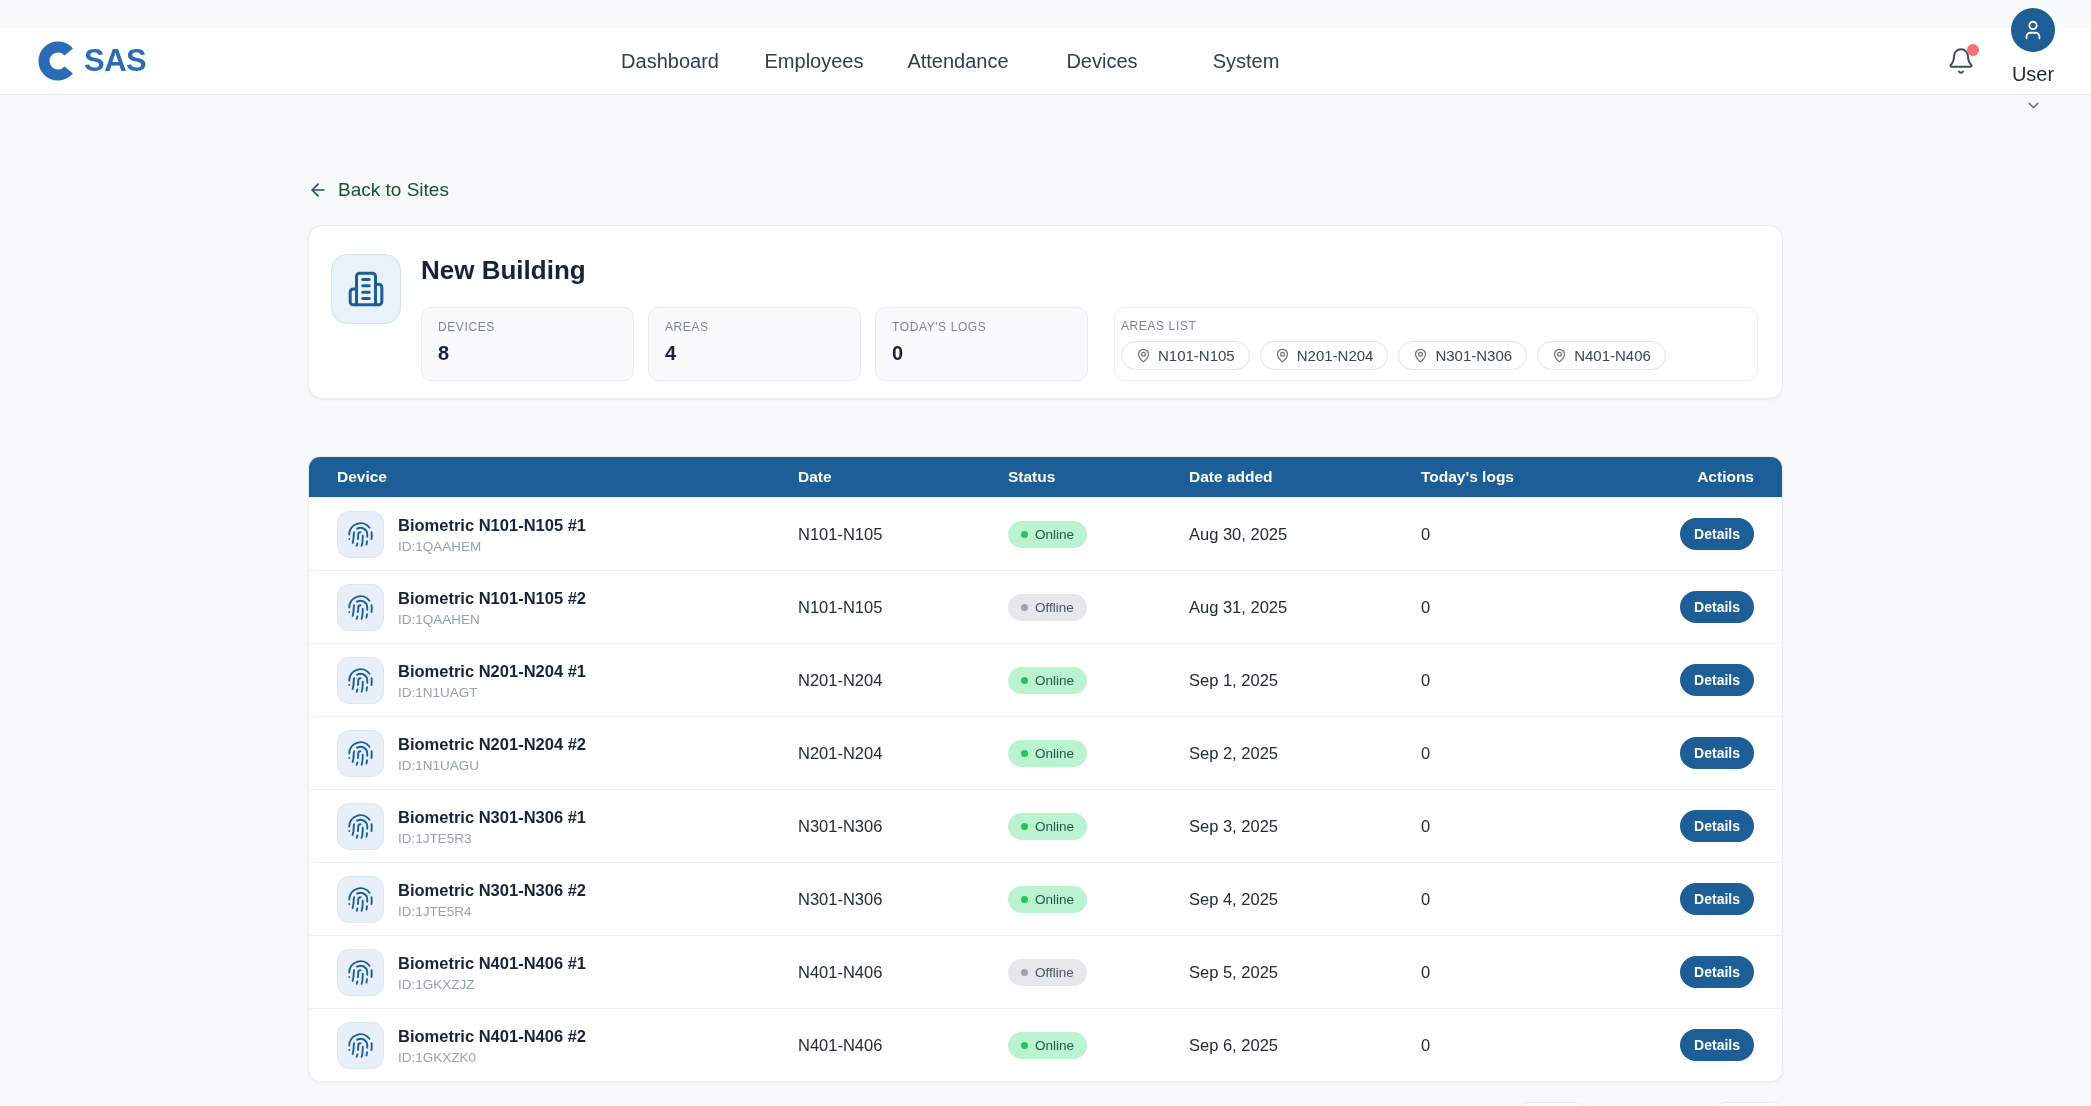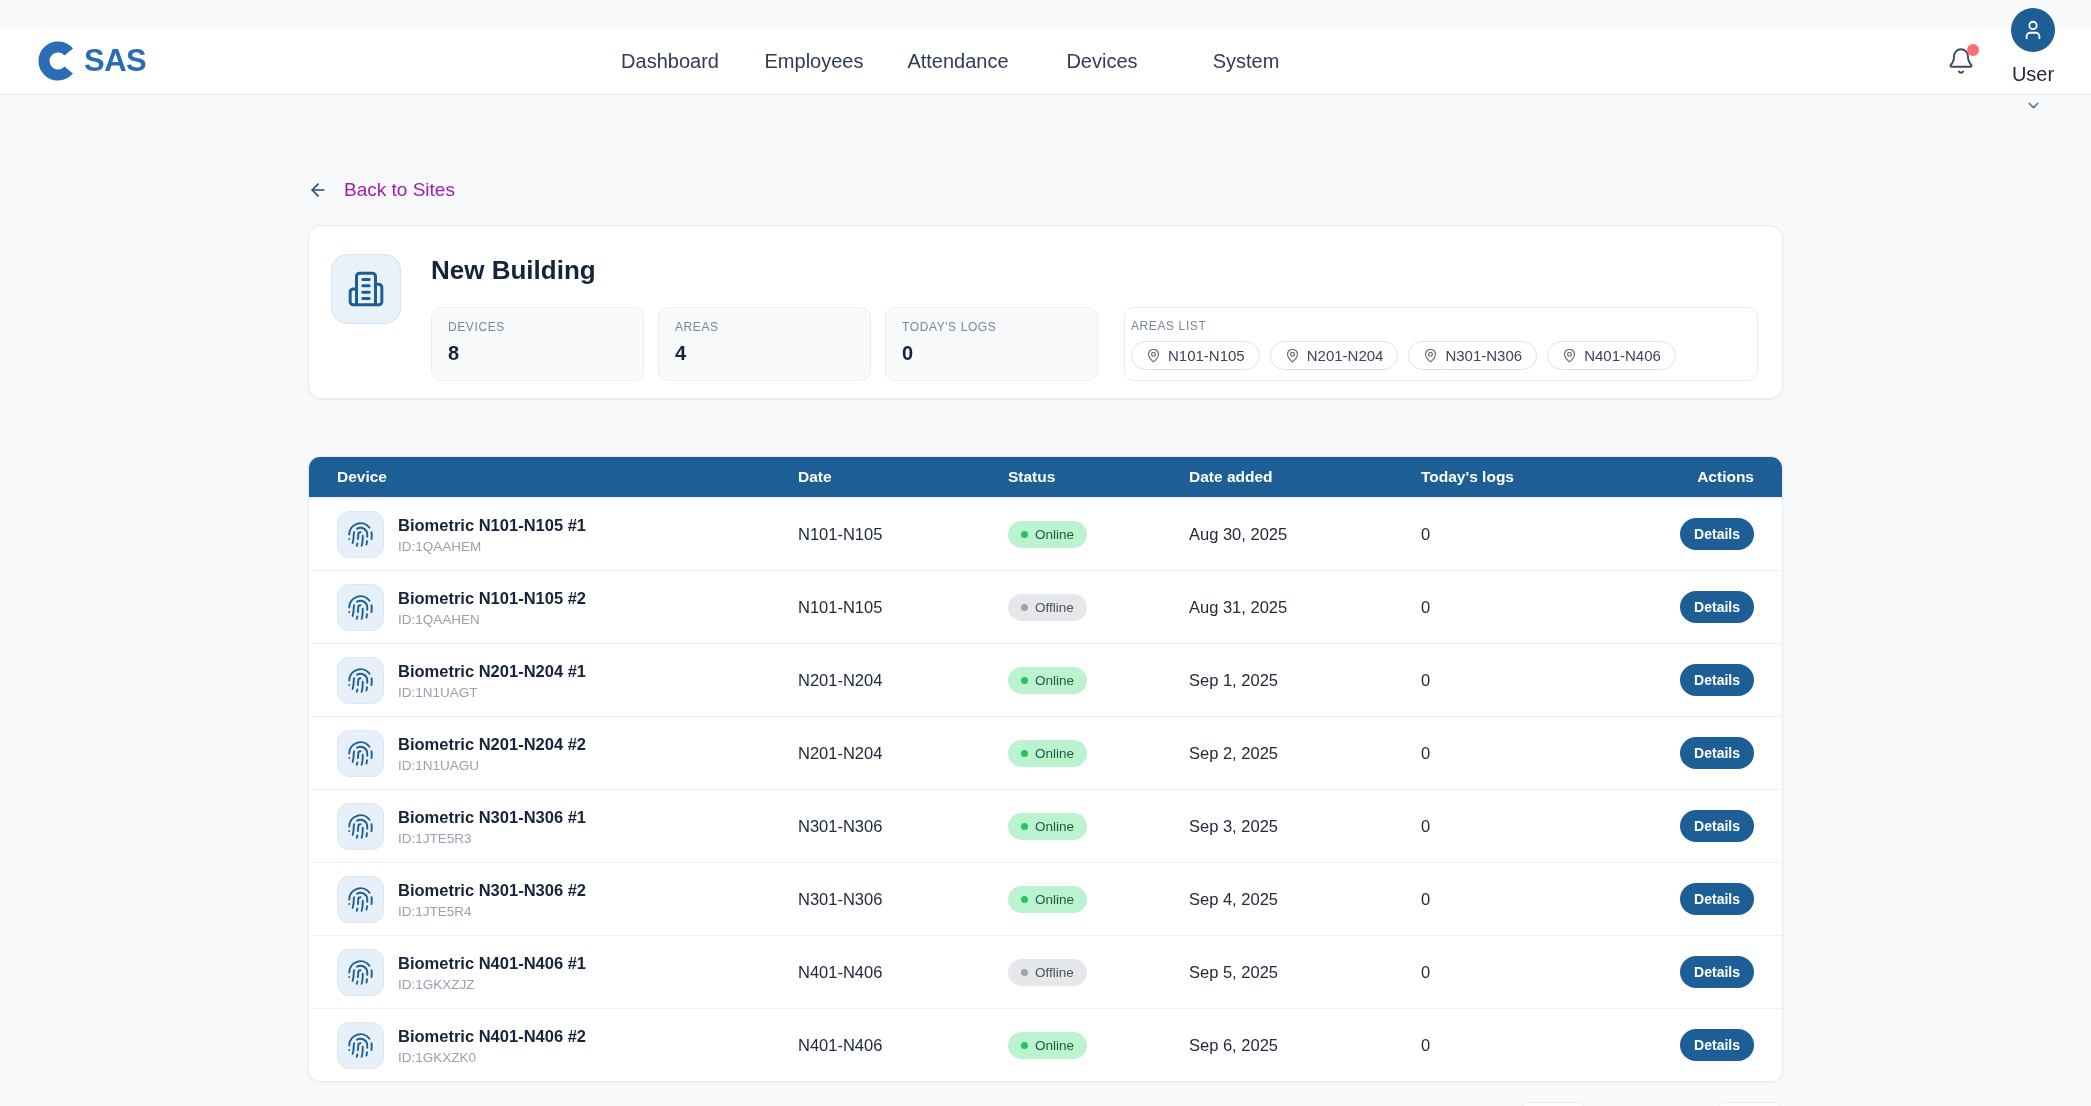--- a/index.html
+++ b/index.html
@@ -29,28 +29,28 @@
   }
   .user-menu { display:flex; align-items:center; gap:11px; margin-left:36px; cursor:pointer;flex-direction:column; }
   .avatar {
     width:44px; height:44px; border-radius:50%; background:#1d5e97;
     display:flex; align-items:center; justify-content:center;
   }
   .user-name { font-size:20px; color:#1f2937; }
   
   .content { width:1475px; margin:0 auto; }
   .back-row {
-    margin-top:84px; display:flex; align-items:center; gap:16px;
-    color:#a21caf; font-size:19px; cursor:pointer; width:fit-content;
+    margin-top:84px; display:flex; align-items:center; gap:10px;
+    color:#14532d; font-size:19px; cursor:pointer; width:fit-content;
   }
   
   .site-card {
     margin-top:24px; height:174px; background:#ffffff; border:1px solid #e9edf2;
     border-radius:14px; box-shadow:0 1px 3px rgba(16,24,40,.05);
-    padding:28px 24px 18px 22px; display:flex; gap:30px; align-items:flex-start;
+    padding:28px 24px 18px 22px; display:flex; gap:20px; align-items:flex-start;
   }
   .building-tile {
     width:70px; height:70px; border-radius:16px; background:#e9f1f9;
     border:1px solid #d6e3f0; display:flex; align-items:center; justify-content:center;
     flex-shrink:0;
   }
   .site-main { flex:1; min-width:0; }
   .site-title { font-size:26px; font-weight:700; color:#17233a; line-height:32px; }
   .stats-row { margin-top:21px; display:flex; gap:14px; }
   .stat-box {

